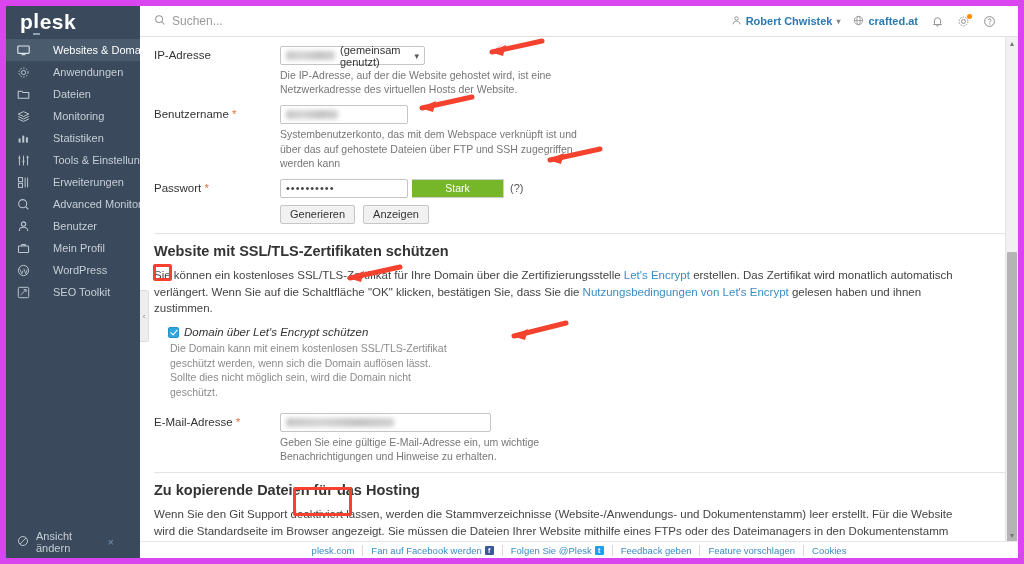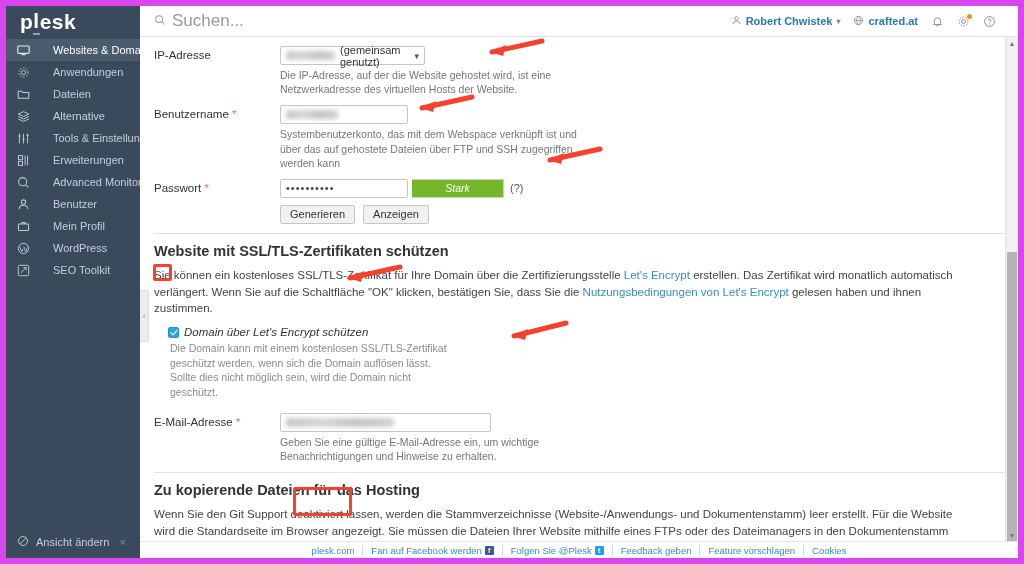--- a/index.html
+++ b/index.html
@@ -37,37 +37,37 @@
     display:flex; align-items:center; gap:23px;
     height:22px; padding-left:11px;
     font-size:11px; color:#c5ced6; white-space:nowrap;
     cursor:pointer;
   }
   .nav-item.active { background:#4a5b6d; color:#fff; }
   .nav-item .ico { width:13px; height:13px; flex:0 0 13px;
     display:flex; align-items:center; justify-content:center; opacity:.95; }
   .nav-item svg { display:block; }
   #view-switch {
-    position:absolute; bottom:6px; left:0; right:4px;
+    position:absolute; bottom:6px; left:0; right:16px;
     display:flex; align-items:center; gap:7px;
     height:20px; padding-left:11px;
     font-size:11px; color:#c5ced6;
   }
   #view-switch .x { margin-left:auto; margin-right:10px; color:#6f94bb; font-size:11px; }
 
   
   #main { flex:1; display:flex; flex-direction:column; background:#fff; position:relative; min-width:0; }
   #topbar {
     height:31px; flex:0 0 31px;
     border-bottom:1px solid #e0e0e0;
     display:flex; align-items:center;
     background:#fff;
   }
   #search { display:flex; align-items:center; gap:6px; padding-left:14px; flex:1; }
-  #search .ph { color:#9a9a9a; font-size:17px; }
+  #search .ph { color:#9a9a9a; font-size:12px; }
   #topright { display:flex; align-items:center; gap:13px; padding-right:22px; }
   .tr-item { display:flex; align-items:center; gap:4px; color:#2a7ab0; font-size:11px; font-weight:bold; cursor:pointer; }
   .tr-ico { color:#8a8a8a; position:relative; display:flex; }
   .badge { position:absolute; top:-1px; right:-2px; width:5px; height:5px; border-radius:50%; background:#ff8c00; }
   .caret { color:#8a8a8a; font-size:8px; }
 
   
   #content { flex:1; position:relative; overflow:hidden; background:#fff; }
   #scroll-col { position:absolute; top:0; bottom:0; right:0; width:13px; background:#f1f1f1; border-left:1px solid #e3e3e3; }
   #scroll-thumb { position:absolute; left:1px; width:10px; top:215px; height:300px; background:#b4b4b4; border-radius:1px; }
@@ -90,21 +90,21 @@
   .blur { background:linear-gradient(90deg,#c8c8c8,#d6d6d6,#c4c4c4,#d2d2d2);
     filter:blur(2.2px); height:9px; border-radius:2px; display:inline-block; }
   .sel .sc { margin-left:auto; color:#555; font-size:9px; }
 
   .txt { width:128px; height:19px; border:1px solid #c5c5c5; border-radius:2px; background:#fff;
     display:flex; align-items:center; padding:0 5px; }
   .txt.wide { width:211px; }
   .pwd { width:128px; height:19px; border:1px solid #c5c5c5; border-radius:2px; background:#fff;
     display:flex; align-items:center; padding:0 5px; font-size:11px; letter-spacing:1px; color:#444; }
   .meter { width:92px; height:19px; background:#76b72a; color:#fff; font-size:10.5px;
-    display:flex; align-items:center; justify-content:center; margin-left:4px; border:1px solid #cfcfcf; border-left:none;font-style:italic;}
+    display:flex; align-items:center; justify-content:center; margin-left:4px; border:1px solid #cfcfcf; border-left:none;}
   .qm { font-size:11px; color:#555; margin-left:6px; }
 
   .btn {
     height:19px; border:1px solid #c6c6c6; background:#f1f1f1; border-radius:2px;
     font-size:11px; color:#333; display:inline-flex; align-items:center; justify-content:center;
     padding:0 9px; cursor:pointer;
   }
 
   h2.sect { font-size:14.5px; color:#333; margin:0 0 8px 0; padding-left:14px; font-weight:bold; }
   p.para { font-size:11.5px; color:#444; line-height:1.45; margin:0 0 9px 0; padding:0 30px 0 14px; }
@@ -180,23 +180,33 @@
       </div>
 
       <div class="nav-item">
         <span class="ico">
             <svg width="13" height="13" viewBox="0 0 16 16">
               <path d="M8 2 14.5 5 8 8 1.5 5z" fill="none" stroke="#c5ced6" stroke-width="1.2"></path>
               <path d="M1.5 8 8 11 14.5 8" fill="none" stroke="#c5ced6" stroke-width="1.2"></path>
               <path d="M1.5 11 8 14 14.5 11" fill="none" stroke="#c5ced6" stroke-width="1.2"></path>
             </svg>
           </span>
-        <span>Alternative</span>
-      </div>
-
+        <span>Monitoring</span>
+      </div>
+
+      <div class="nav-item">
+        <span class="ico">
+            <svg width="13" height="13" viewBox="0 0 16 16">
+              <rect x="2" y="8" width="2.4" height="5" fill="#c5ced6"></rect>
+              <rect x="6.5" y="4.5" width="2.4" height="8.5" fill="#c5ced6"></rect>
+              <rect x="11" y="6.5" width="2.4" height="6.5" fill="#c5ced6"></rect>
+            </svg>
+          </span>
+        <span>Statistiken</span>
+      </div>
 
       <div class="nav-item">
         <span class="ico">
             <svg width="13" height="13" viewBox="0 0 16 16">
               <g stroke="#c5ced6" stroke-width="1.2">
                 <path d="M3 2v12M8 2v12M13 2v12"></path>
                 <path d="M1.6 5h2.8M6.6 9h2.8M11.6 4h2.8"></path>
               </g>
             </svg>
           </span>

